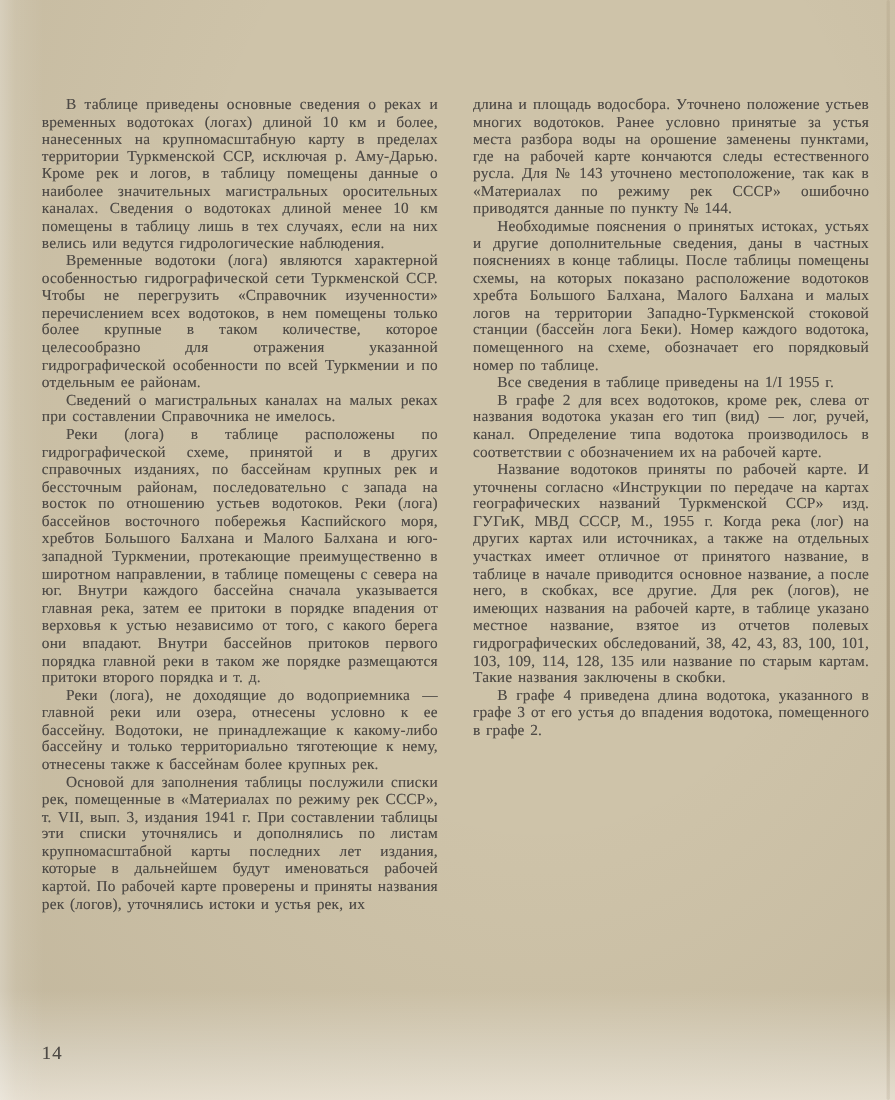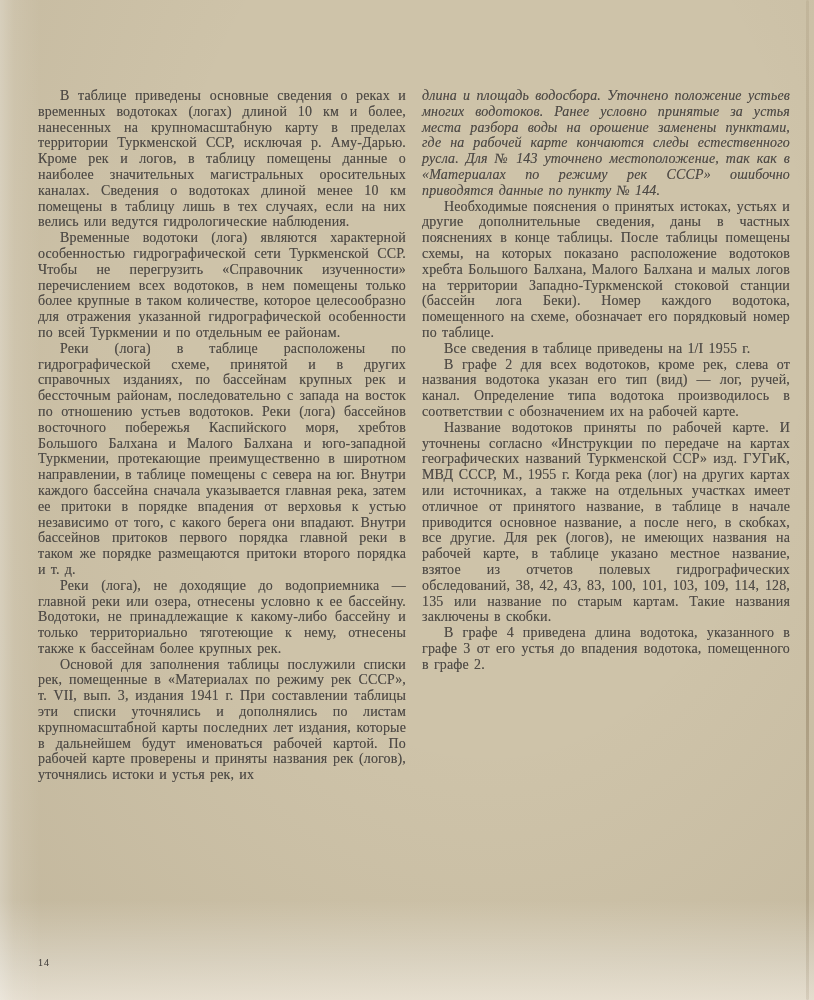--- a/index.html
+++ b/index.html
@@ -38,21 +38,21 @@
     background: linear-gradient(to bottom,
       rgba(110,88,56,0.10) 0%,
       rgba(110,88,56,0.30) 35%,
       rgba(110,88,56,0.32) 70%,
       rgba(110,88,56,0.12) 100%);
     border-radius: 2px;
   }
 
   .columns {
     display: flex;
-    gap: 16px;
+    gap: 32px;
     width: 100%;
   }
 
   .column {
     flex: 1 1 0;
     min-width: 0;
   }
 
   .column p {
     font-size: 14px;
@@ -60,41 +60,42 @@
     text-align: justify;
     text-indent: 22px;
     letter-spacing: 0.15px;
     word-spacing: 1.5px;
     hyphens: auto;
     -webkit-hyphens: auto;
     text-shadow: 0 0 0.5px rgba(78,74,70,0.55);
   }
 
   
-  .col-right p:first-child { text-indent: 0; font-style: italic; }
+  .col-right p:first-child { text-indent: 0; }
 
   .page-number {
     position: absolute;
     left: 38px;
     bottom: 32px;
-    font-size: 10px;
+    font-size: 17px;
     letter-spacing: 1px;
     text-shadow: 0 0 0.5px rgba(78,74,70,0.55);
   }
 </style>
 </head>
 <body style="--paper: #cec3a9; --ink: #4e4a46;">
 
 <div class="page">
   <div class="crease"></div>
 
   <div class="columns">
     <div class="column col-left">
         <p>В таблице приведены основные сведения о реках и временных водотоках (логах) длиной 10 км и более, нанесенных на крупномасштабную карту в пределах территории Туркменской ССР, исключая р. Аму-Дарью. Кроме рек и логов, в таблицу помещены данные о наиболее значительных магистральных оросительных каналах. Сведения о водотоках длиной менее 10 км помещены в таблицу лишь в тех случаях, если на них велись или ведутся гидрологические наблюдения.</p>
         <p>Временные водотоки (лога) являются характерной особенностью гидрографической сети Туркменской ССР. Чтобы не перегрузить «Справочник изученности» перечислением всех водотоков, в нем помещены только более крупные в таком количестве, которое целесообразно для отражения указанной гидрографической особенности по всей Туркмении и по отдельным ее районам.</p>
+        <p>Сведений о магистральных каналах на малых реках при составлении Справочника не имелось.</p>
         <p>Реки (лога) в таблице расположены по гидрографической схеме, принятой и в других справочных изданиях, по бассейнам крупных рек и бессточным районам, последовательно с запада на восток по отношению устьев водотоков. Реки (лога) бассейнов восточного побережья Каспийского моря, хребтов Большого Балхана и Малого Балхана и юго-западной Туркмении, протекающие преимущественно в широтном направлении, в таблице помещены с севера на юг. Внутри каждого бассейна сначала указывается главная река, затем ее притоки в порядке впадения от верховья к устью независимо от того, с какого берега они впадают. Внутри бассейнов притоков первого порядка главной реки в таком же порядке размещаются притоки второго порядка и т. д.</p>
         <p>Реки (лога), не доходящие до водоприемника — главной реки или озера, отнесены условно к ее бассейну. Водотоки, не принадлежащие к какому-либо бассейну и только территориально тяготеющие к нему, отнесены также к бассейнам более крупных рек.</p>
         <p>Основой для заполнения таблицы послужили списки рек, помещенные в «Материалах по режиму рек СССР», т. VII, вып. 3, издания 1941 г. При составлении таблицы эти списки уточнялись и дополнялись по листам крупномасштабной карты последних лет издания, которые в дальнейшем будут именоваться рабочей картой. По рабочей карте проверены и приняты названия рек (логов), уточнялись истоки и устья рек, их</p>
       </div>
     <div class="column col-right">
         <p>длина и площадь водосбора. Уточнено положение устьев многих водотоков. Ранее условно принятые за устья места разбора воды на орошение заменены пунктами, где на рабочей карте кончаются следы естественного русла. Для № 143 уточнено местоположение, так как в «Материалах по режиму рек СССР» ошибочно приводятся данные по пункту № 144.</p>
         <p>Необходимые пояснения о принятых истоках, устьях и другие дополнительные сведения, даны в частных пояснениях в конце таблицы. После таблицы помещены схемы, на которых показано расположение водотоков хребта Большого Балхана, Малого Балхана и малых логов на территории Западно-Туркменской стоковой станции (бассейн лога Беки). Номер каждого водотока, помещенного на схеме, обозначает его порядковый номер по таблице.</p>
         <p>Все сведения в таблице приведены на 1/I 1955 г.</p>
         <p>В графе 2 для всех водотоков, кроме рек, слева от названия водотока указан его тип (вид) — лог, ручей, канал. Определение типа водотока производилось в соответствии с обозначением их на рабочей карте.</p>
         <p>Название водотоков приняты по рабочей карте. И уточнены согласно «Инструкции по передаче на картах географических названий Туркменской ССР» изд. ГУГиК, МВД СССР, М., 1955 г. Когда река (лог) на других картах или источниках, а также на отдельных участках имеет отличное от принятого название, в таблице в начале приводится основное название, а после него, в скобках, все другие. Для рек (логов), не имеющих названия на рабочей карте, в таблице указано местное название, взятое из отчетов полевых гидрографических обследований, 38, 42, 43, 83, 100, 101, 103, 109, 114, 128, 135 или название по старым картам. Такие названия заключены в скобки.</p>

